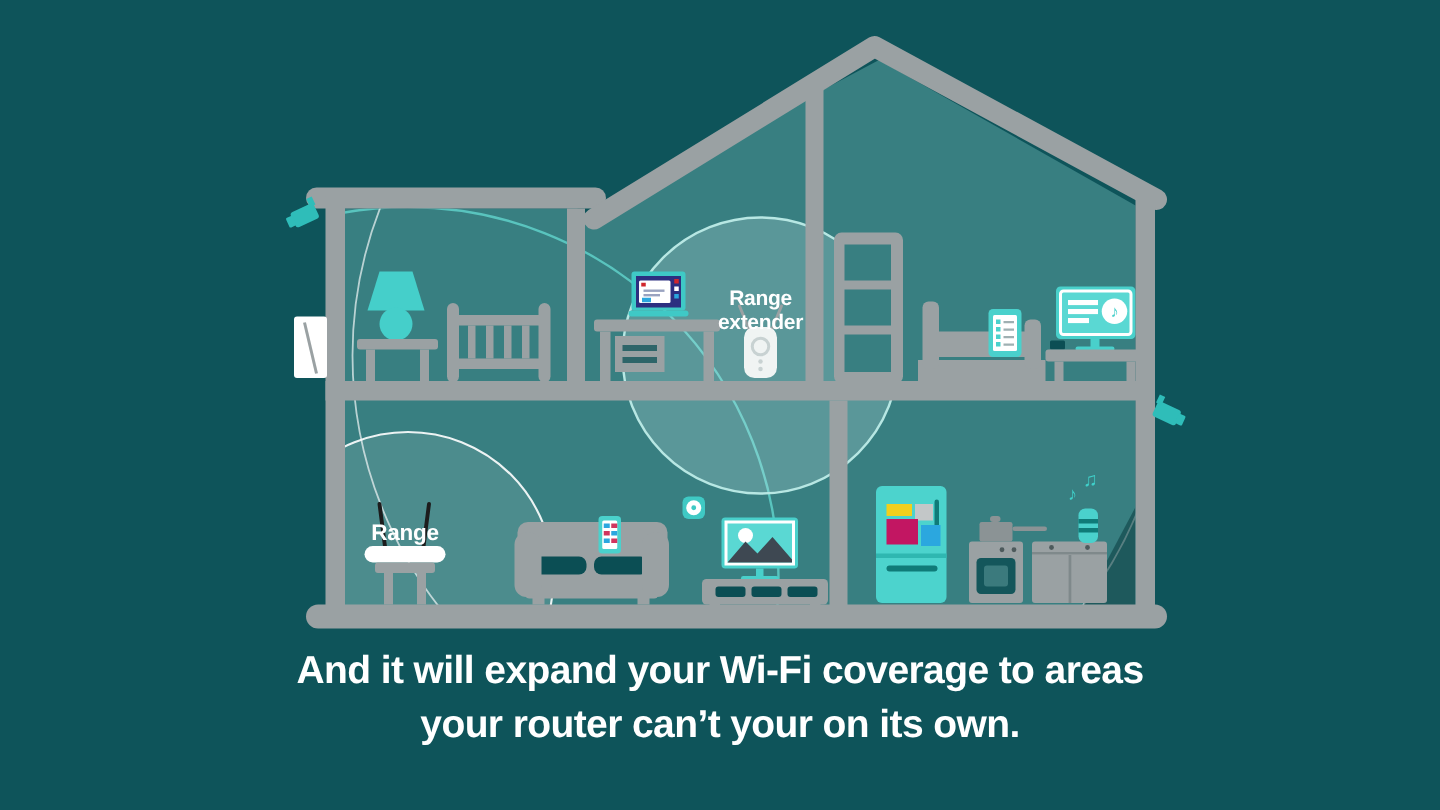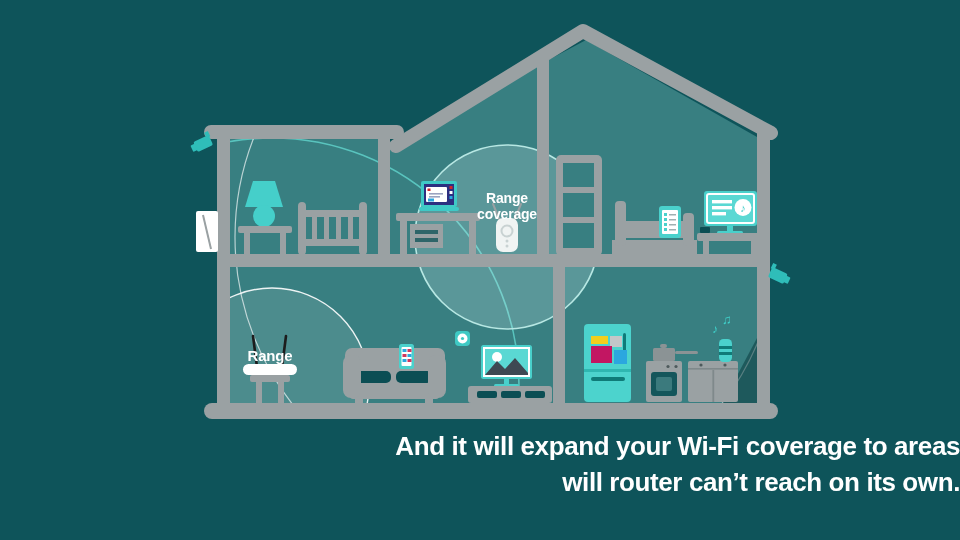--- a/index.html
+++ b/index.html
@@ -9,21 +9,21 @@
   }
   #scene{position:absolute;left:0;top:0;}
   .lbl{
     position:absolute;color:#ffffff;font-weight:bold;text-align:center;
     letter-spacing:-0.2px;line-height:16px;font-size:15px;
     user-select:none;white-space:nowrap;
   }
   #router-label{left:220px;top:348px;width:100px;}
   #extender-label{left:447px;top:190px;width:120px;font-size:14px;}
   #caption{
-    position:absolute;left:0;top:428px;width:960px;text-align:right;
+    position:absolute;left:0;top:428px;width:960px;text-align:center;
     color:#ffffff;font-weight:bold;font-size:26px;line-height:36px;
     letter-spacing:-0.4px;
   }
 </style>
 </head>
 <body>
 
 <div id="stage">
 
 <svg id="scene" width="960" height="540" viewBox="0 0 960 540">
@@ -272,21 +272,21 @@
     <rect x="1" y="-6" width="17" height="11" rx="2"></rect>
     <rect x="17" y="-4" width="5" height="7" rx="1"></rect>
     <rect x="0" y="-10" width="4" height="6"></rect>
   </g>
 </svg>
 
 <div class="lbl" id="router-label">Range</div>
 
 <div class="lbl" id="extender-label">
   <div>Range</div>
-  <div>coverage</div>
+  <div>extender</div>
 </div>
 
 <div id="caption">
   <div>And it will expand your Wi-Fi coverage to areas</div>
-  <div>will router can’t reach on its own.</div>
+  <div>your router can’t your on its own.</div>
 </div>
 
 </div>
 
 </body></html>

